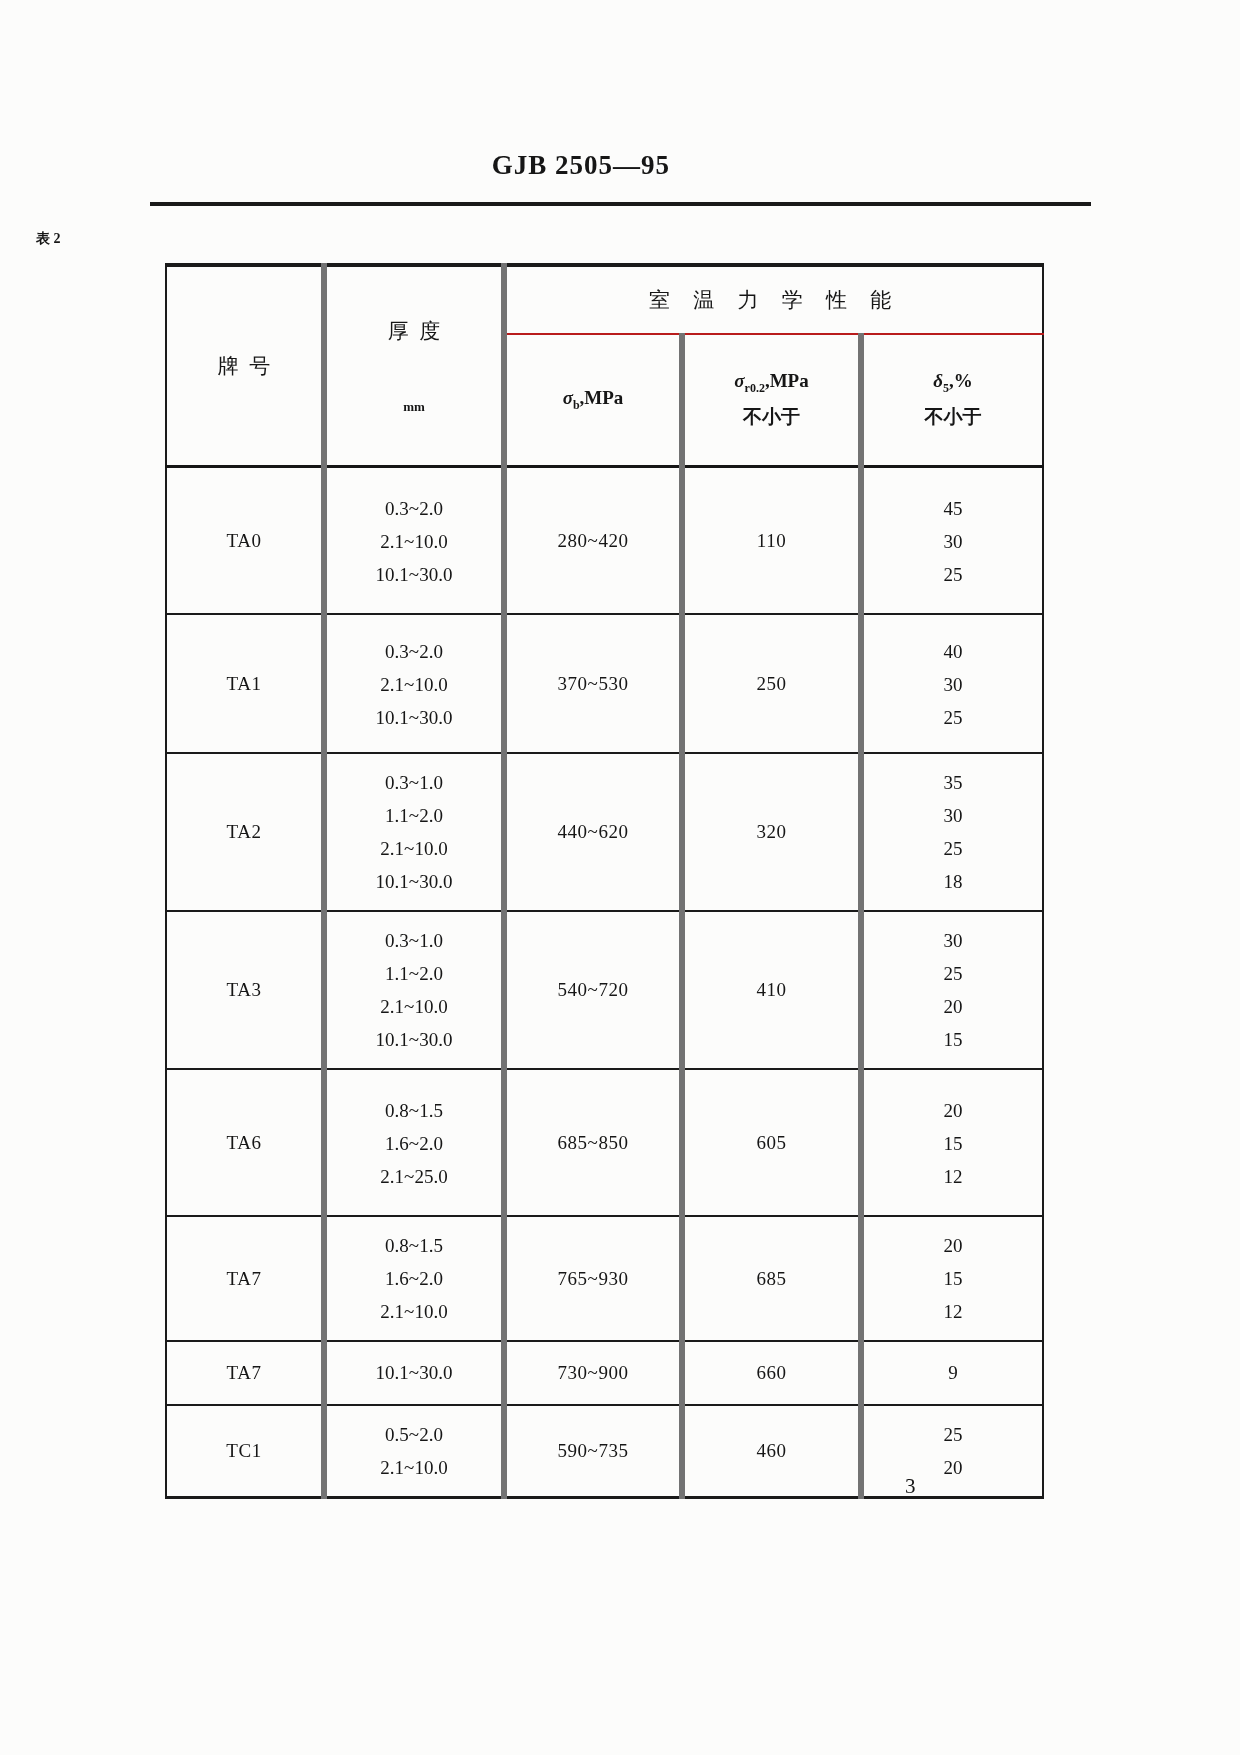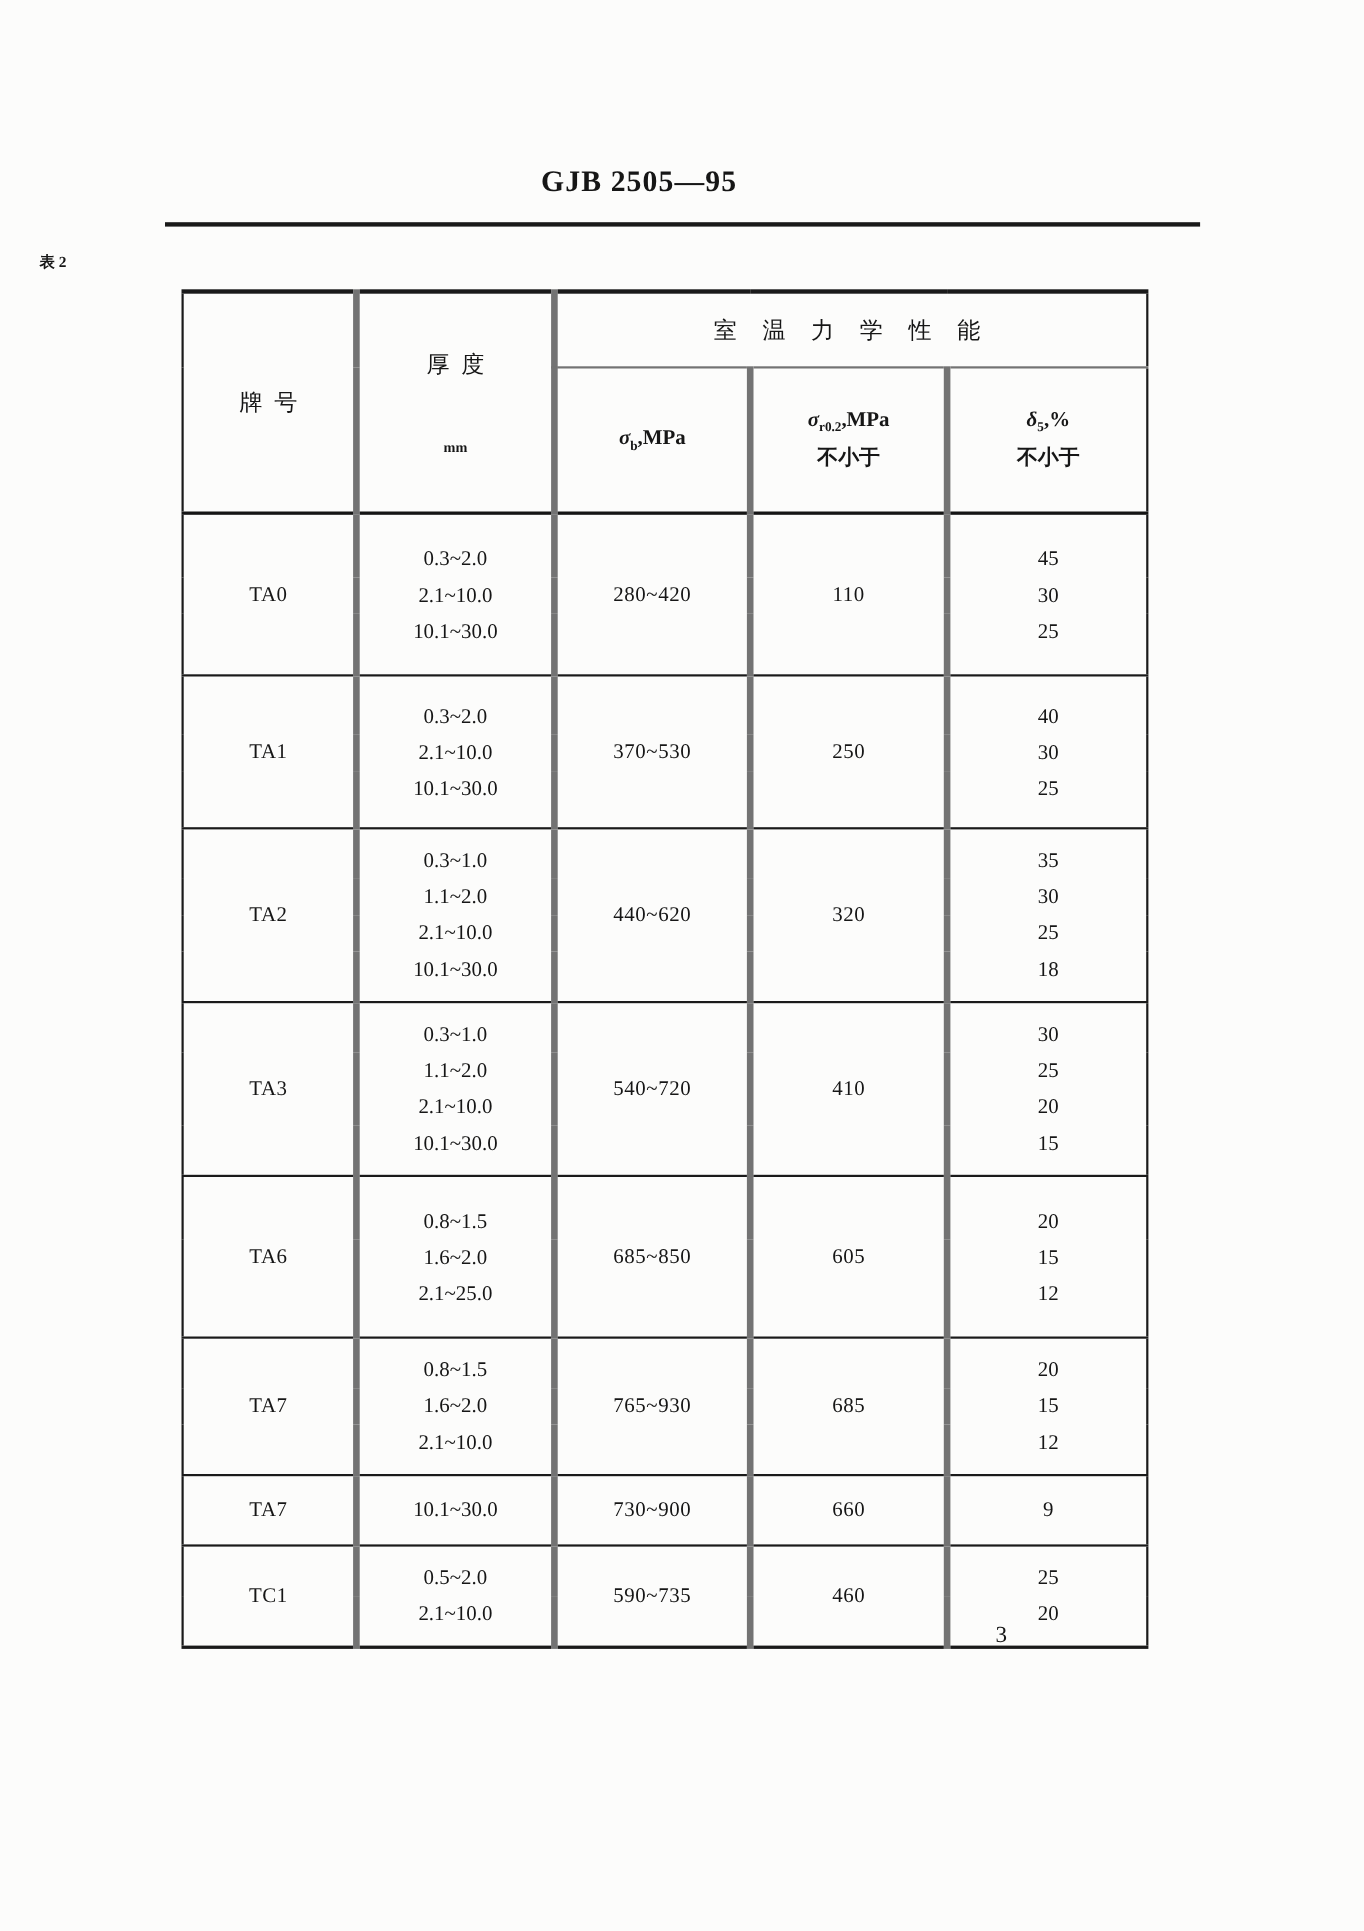--- a/index.html
+++ b/index.html
@@ -73,21 +73,21 @@
   }
 
   
   .vr { border-right: 6px solid #737373; }
 
   
   thead { border-bottom: 3px solid #151515; }
   thead tr.hr1 { height: 46px; }
   thead tr.hr2 { height: 88px; }
   th.h-grade, th.h-thick { font-size: 21px; font-weight: bold; white-space: pre; }
-  th.h-group { font-size: 21px; font-weight: bold; letter-spacing: 9px; border-bottom: 2px solid #737373; white-space: pre; }
+  th.h-group { font-size: 21px; font-weight: bold; letter-spacing: 9px; border-bottom: 2px solid #b91c1c; white-space: pre; }
   .sym-line { font-size: 19px; font-weight: bold; }
   .gsym { font-style: italic; }
   .sym-line sub { font-size: 12px; font-family: Liberation Serif, serif; }
   .nlt { font-size: 19px; font-weight: bold; margin-top: 8px; white-space: pre; }
   .thick-unit { font-size: 13px; font-weight: bold; margin-top: 4px; }
 
   
   tbody + tbody { border-top: 2px solid #1a1a1a; }
   tbody td { font-size: 19px; }
   td.line { height: 33px; }

